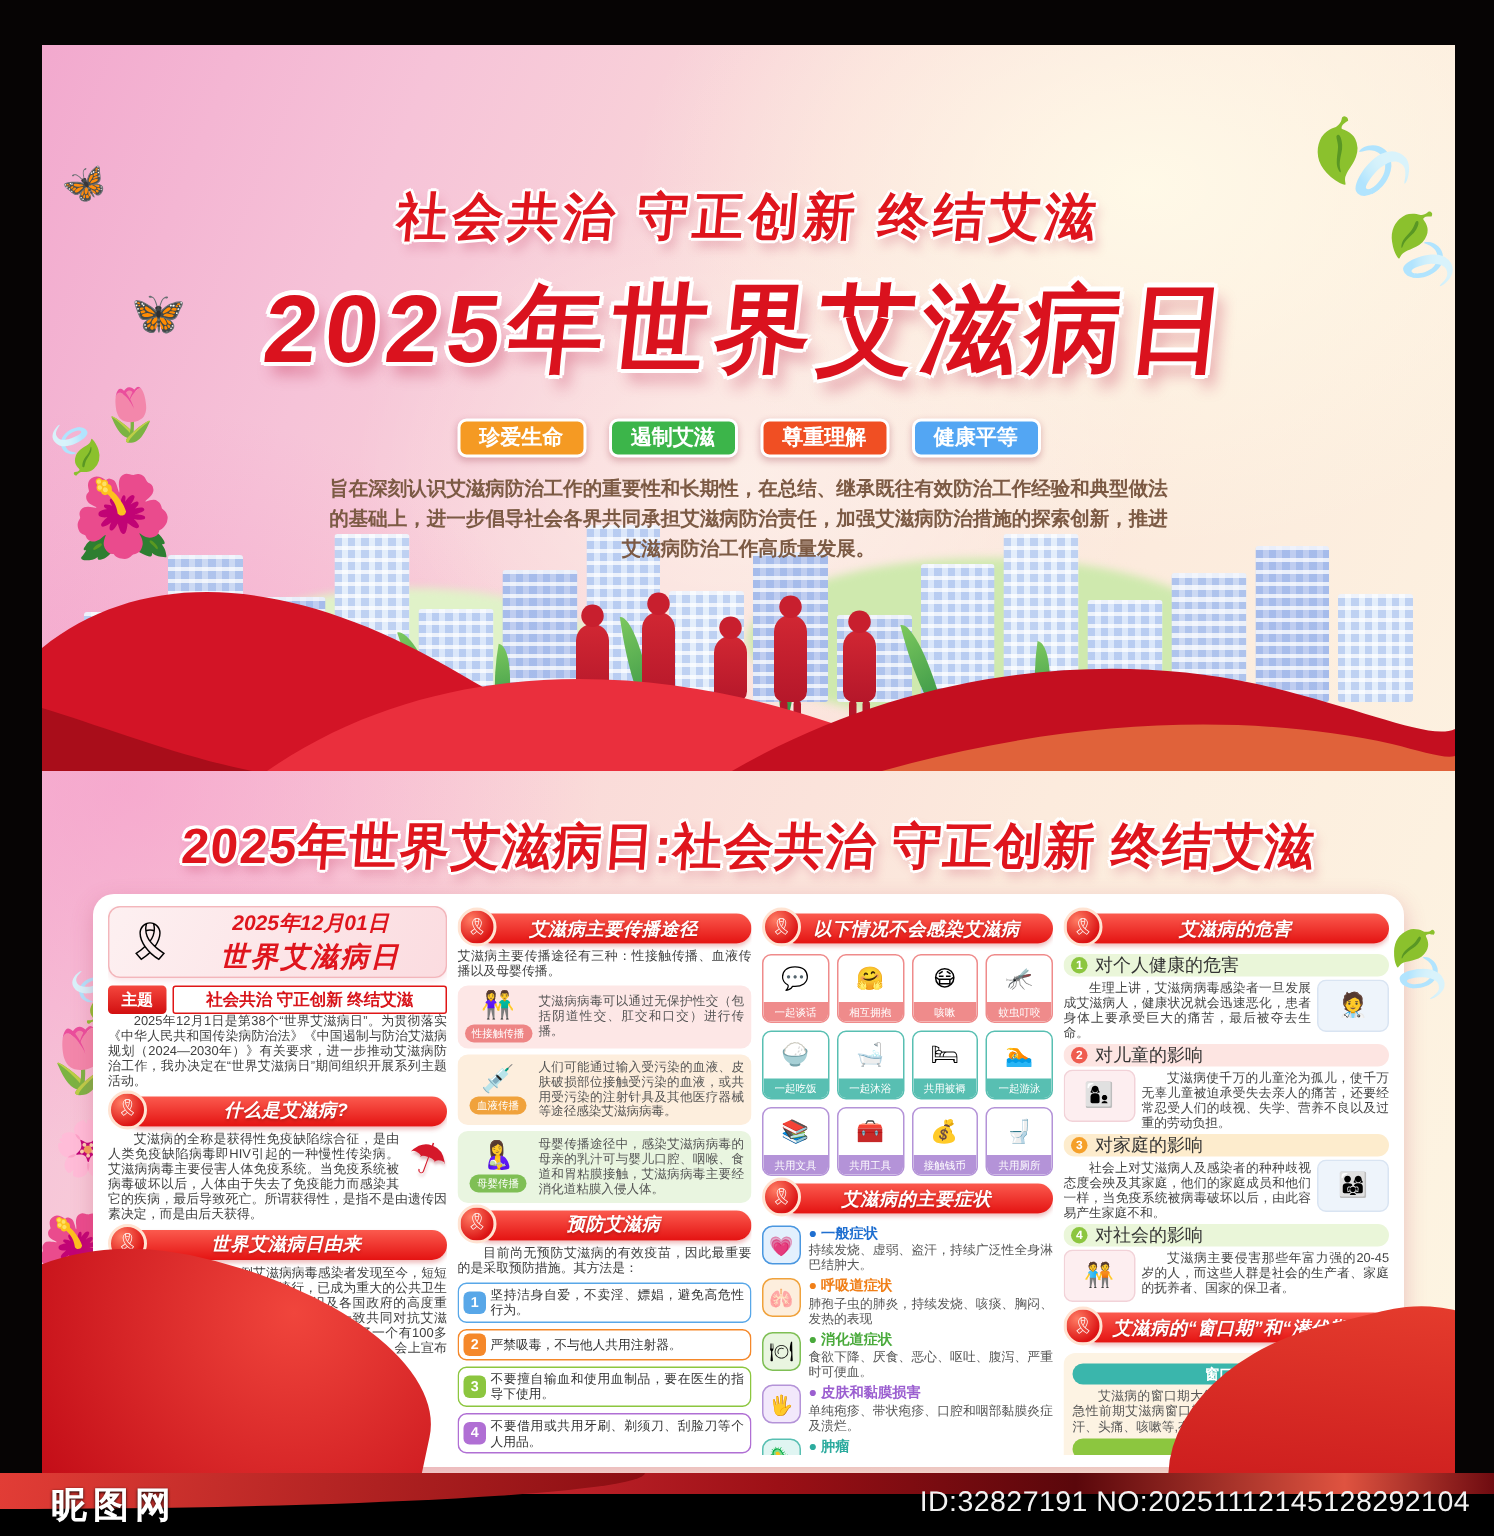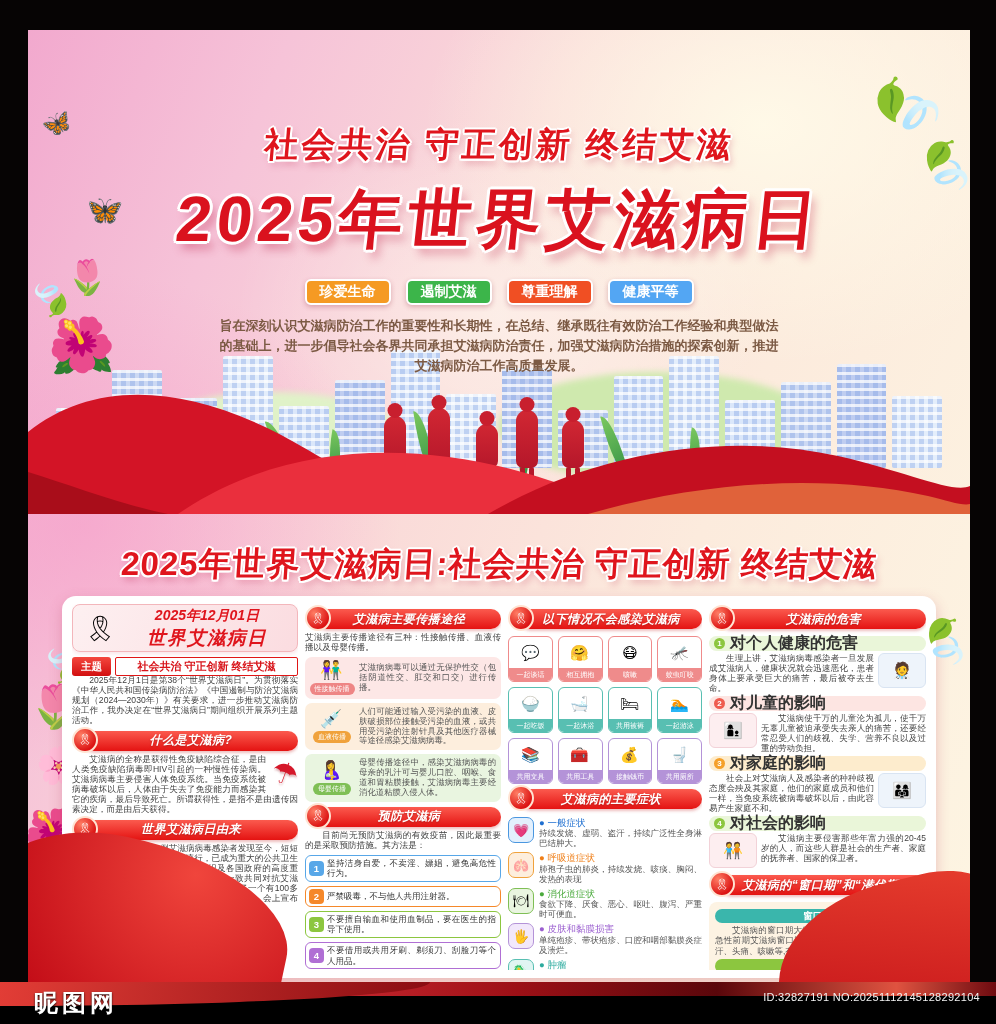--- a/index.html
+++ b/index.html
@@ -142,33 +142,33 @@
 .row0{border-color:#ef8b8b}.row0 .g-label{background:#ef8b8b}
 .row1{border-color:#58bfb2}.row1 .g-label{background:#58bfb2}
 .row2{border-color:#b493d8}.row2 .g-label{background:#b493d8}
 .sym{flex:none;display:flex;gap:5px;margin-top:4px;align-items:flex-start}
 .sym-icon{flex:none;width:26px;height:26px;border-radius:7px;border:1.5px solid;display:flex;
   align-items:center;justify-content:center;font-size:13px;line-height:1}
 .s0{background:#e3f0fd;border-color:#4a97e0}.s1{background:#fdeedd;border-color:#f0a23c}
 .s2{background:#e9f5e0;border-color:#7fbf55}.s3{background:#f2e8fb;border-color:#b493d8}
 .s4{background:#e0f5f2;border-color:#58bfb2}
 .sym-body{flex:1;min-width:0}
-.sym-name{font-size:9.5px;font-weight:400;line-height:1.2}
+.sym-name{font-size:9.5px;font-weight:700;line-height:1.2}
 .sym-name::before{content:"● "}
 .t0{color:#1f6fd0}.t1{color:#f07f18}.t2{color:#4aaa3c}.t3{color:#9b5fd0}.t4{color:#2cab9e}
 .sym p{font-size:8.5px;line-height:1.18;color:#555;text-align:justify}
 
 
 .harm{flex:none;margin-top:3px}
 .harm-head{display:flex;align-items:center;gap:5px;height:15px;border-radius:8px;padding:0 5px}
 .hh0{background:#eaf6d9}.hh1{background:#fde5e2}.hh2{background:#fdeccd}.hh3{background:#eaf6d9}
 .h-num{flex:none;width:11px;height:11px;border-radius:50%;color:#fff;font-size:8px;
   font-weight:800;display:flex;align-items:center;justify-content:center}
 .n0{background:#8cc63f}.n1{background:#ef5c4f}.n2{background:#f5a02a}.n3{background:#8cc63f}
-.h-title{font-size:16px;font-weight:700;color:#333;white-space:nowrap}
+.h-title{font-size:12px;font-weight:400;color:#333;white-space:nowrap}
 .harm-body{margin-top:2px;overflow:hidden}
 .h-img{width:48px;height:35px;border-radius:6px;border:1px solid #d9e4f2;background:#eef4fb;
   display:flex;align-items:center;justify-content:center;font-size:16px;line-height:1}
 .harm-body .h-img{float:right;margin:0 0 2px 4px}
 .harm.alt .h-img{float:left;margin:0 4px 2px 0;background:#fdeef0;border-color:#f2d2d8}
 .harm p{font-size:8.5px;line-height:1.18;color:#444;text-align:justify;text-indent:2em}
 .period{flex:none;background:#fdf3e3;border-radius:8px;padding:4px 6px 6px;margin-top:3px}
 .p-bar{height:14px;border-radius:8px;color:#fff;font-weight:800;font-size:9.5px;display:flex;
   align-items:center;justify-content:center;margin:3px 0 2px}
 .p-teal{background:#3ab6ac}.p-green{background:#8cc63f}
@@ -197,21 +197,21 @@
 
 
 .wm{position:absolute;left:0;bottom:0;width:996px;height:42px;background:#000;z-index:9}
 .wm-stripe{position:absolute;left:0;top:0;width:100%;height:14px;
   background:linear-gradient(90deg,#6e0b10,#d93038 26%,#9c1016 52%,#5a070b 72%,#df5340 90%,#6e0b10)}
 .wm-swoosh{position:absolute;left:0;top:0;width:430px;height:24px;
   background:linear-gradient(100deg,#e23d36,#8a0d12);border-radius:0 0 100% 0/0 0 100% 0}
 .wm-left{position:absolute;left:34px;top:5px;display:flex;align-items:baseline;gap:12px;color:#fff}
 .wm-logo{font-size:24px;font-weight:900;letter-spacing:4px;text-shadow:0 1px 2px #000}
 .wm-url{font-size:23px;font-weight:800;letter-spacing:1px;text-shadow:0 1px 2px #000}
-.wm-id{position:absolute;right:16px;top:9px;color:#f2f2f2;font-size:11px;letter-spacing:.3px}
+.wm-id{position:absolute;right:16px;top:9px;color:#f2f2f2;font-size:19px;letter-spacing:.3px}
 </style>
 </head>
 <body>
 
 <div class="stage">
   <div class="poster">
 
     <span class="dec bf1">🦋</span>
     <span class="dec bf2">🦋</span>
     <span class="dec tulip">🌷</span>

